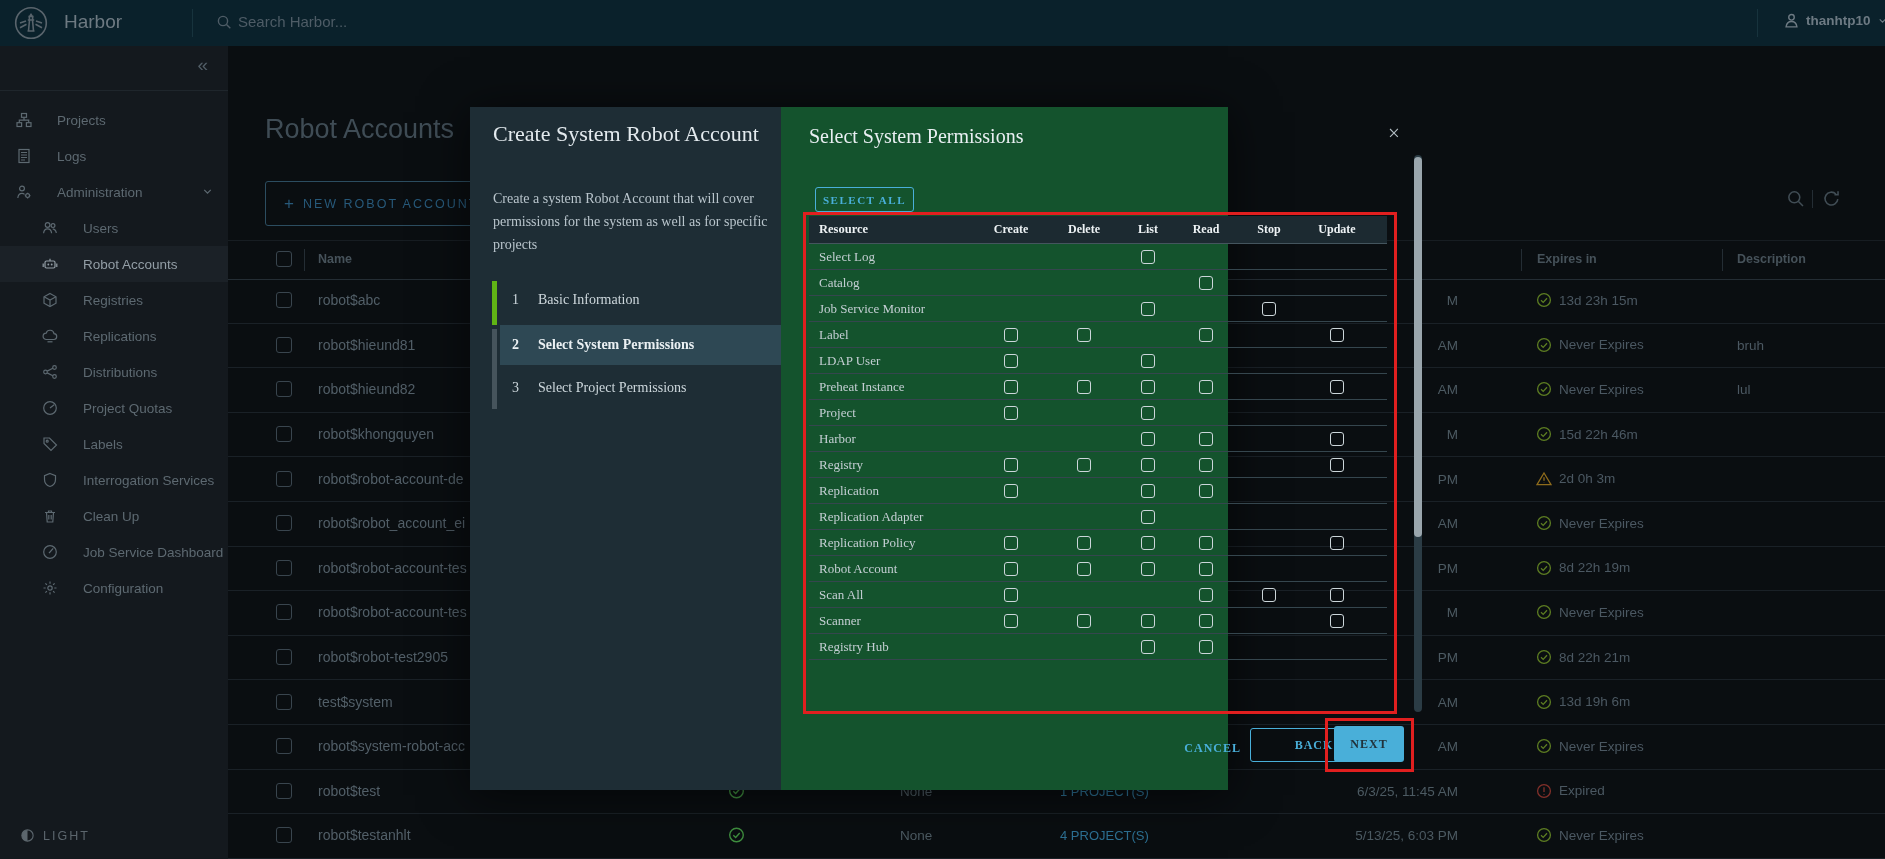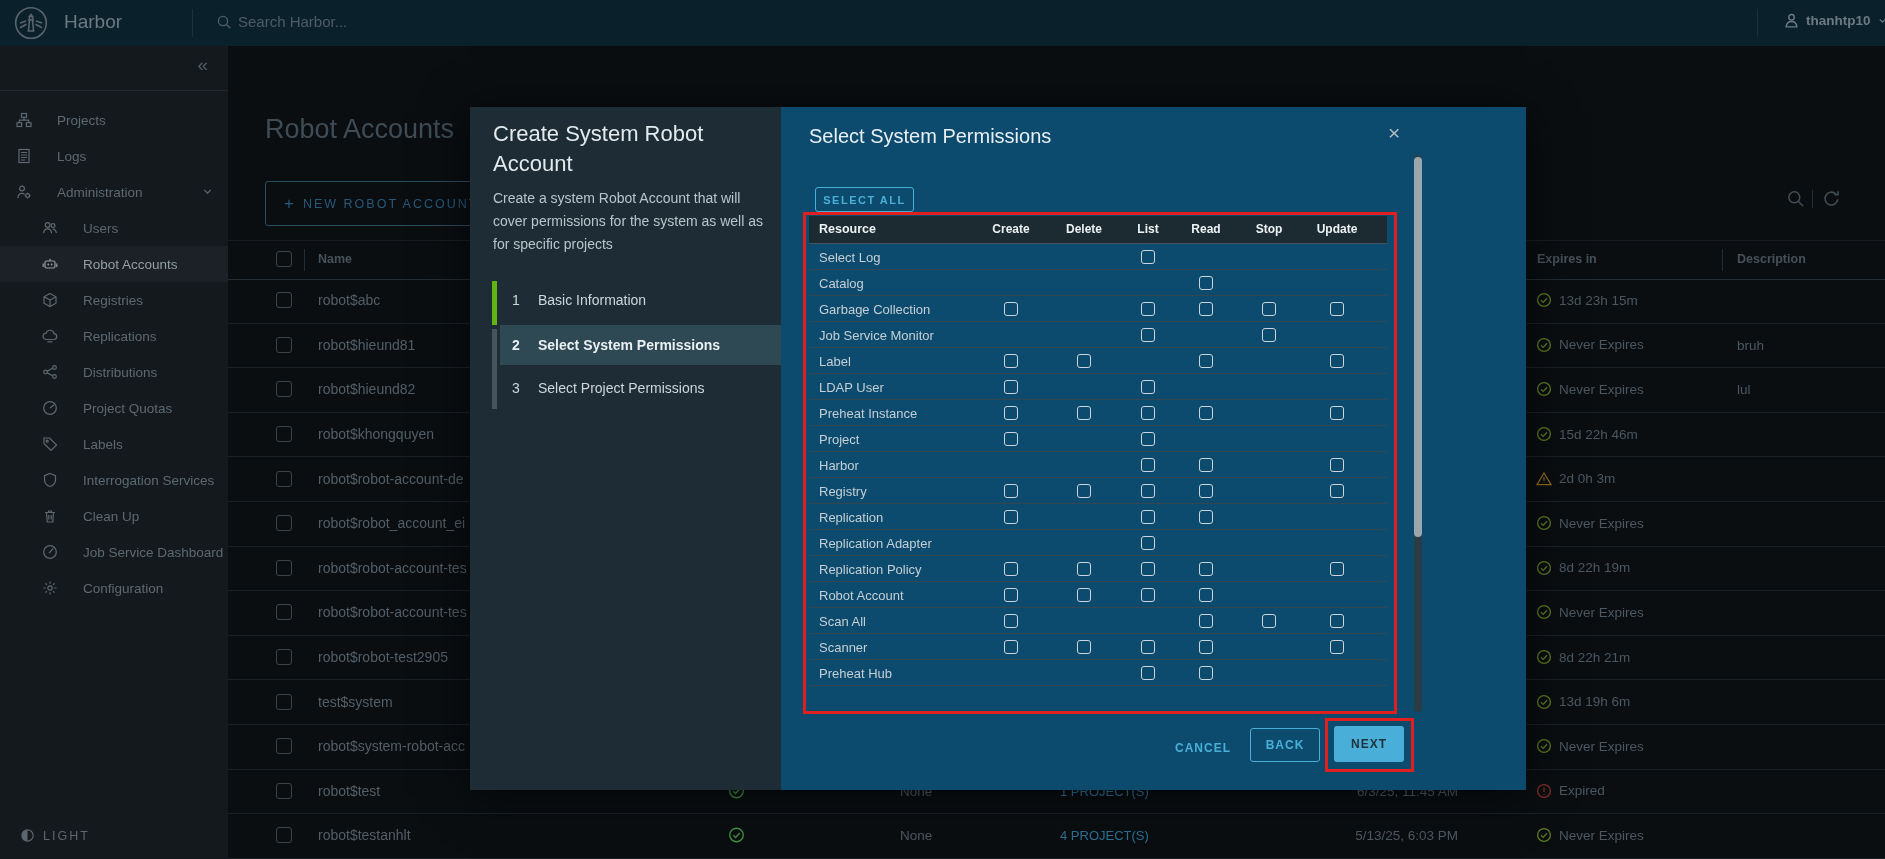--- a/index.html
+++ b/index.html
@@ -45,21 +45,21 @@
   .bperm{left:672px;font-size:13.5px;color:#4c5a62;}
   .bproj{left:832px;font-size:13px;color:#2d7194;cursor:pointer;}
   .bcreated{left:1040px;width:190px;text-align:right;font-size:13.5px;color:#4c5a62;white-space:nowrap;}
   .bexp{left:1308px;display:flex;align-items:center;gap:7px;font-size:13.5px;color:#4b5862;white-space:nowrap;}
   .bexp .beic{width:16px;height:16px;flex:none;}
   .bexp.ok .beic{color:#5d7d22;}
   .bexp.warning .beic{color:#8f6c1c;}
   .bexp.expired .beic{color:#83302a;}
   .bdesc{left:1509px;font-size:13.5px;color:#4b5862;}
   
-  .modal{position:absolute;left:470px;top:107px;width:1056px;height:683px;background:#0c4a6e;box-shadow:0 5px 45px rgba(0,0,0,.6);}
+  .modal{position:absolute;left:470px;top:107px;width:758px;height:683px;background:#14532d;box-shadow:0 5px 45px rgba(0,0,0,.6);font-family:Liberation Serif, serif;}
   .mleft{position:absolute;left:0;top:0;width:311px;height:100%;background:#1e2d35;}
   .mtitle{position:absolute;left:23px;top:12px;width:272px;font-size:22px;line-height:30px;color:#e3eaee;font-weight:400;}
   .mdesc{position:absolute;left:23px;top:80px;width:278px;font-size:14px;line-height:23px;color:#b9c5cc;}
   .barg{position:absolute;left:22px;top:174px;width:5px;height:44px;}
   .bars{position:absolute;left:22px;top:222px;width:5px;height:80px;background:#46545c;}
   #steps .step{position:absolute;left:30px;width:281px;height:38px;display:flex;align-items:center;color:#cdd7dc;font-size:14px;cursor:pointer;}
   #steps .snum{margin-left:12px;width:14px;}
   #steps .slbl{margin-left:12px;white-space:nowrap;}
   #steps .step.s0{top:174px;}
   #steps .step.s1{top:218px;height:40px;background:#2e4854;font-weight:700;color:#eaf0f3;}
@@ -73,23 +73,23 @@
   .rb-next{left:855px;top:611px;width:89px;height:54px;}
   .ptable{position:absolute;left:339px;top:109px;width:578px;height:494px;overflow:hidden;}
   .pheader{position:relative;height:27px;background:#1c2a31;border-bottom:1px solid #44555e;}
   .pheader .phl{position:absolute;left:10px;top:6px;font-size:12.5px;font-weight:700;color:#edf2f4;}
   .pheader .phc{position:absolute;top:6px;width:60px;text-align:center;font-size:12px;font-weight:700;color:#edf2f4;}
   .prow{position:relative;height:25px;border-bottom:1px solid #35464e;}
   .prow .pres{position:absolute;left:10px;top:50%;transform:translateY(-50%);font-size:13px;color:#c5cfd4;white-space:nowrap;}
   .mcb{width:14px;height:14px;border:1px solid #ccd6da;top:50%;transform:translateY(-50%);cursor:pointer;}
   .strack{position:absolute;left:944px;top:48px;width:8px;height:557px;background:#2b3c45;border-radius:4px;}
   .sthumb{position:absolute;left:944px;top:50px;width:8px;height:380px;background:#9aa6ad;border-radius:4px;cursor:grab;}
-  .mcancel{position:absolute;left:695px;top:634px;width:76px;text-align:center;color:#49afd9;font-size:12px;font-weight:700;letter-spacing:1px;cursor:pointer;}
+  .mcancel{position:absolute;left:695px;top:634px;width:76px;text-align:right;color:#49afd9;font-size:12px;font-weight:700;letter-spacing:1px;cursor:pointer;}
   .mback{position:absolute;left:780px;top:621px;width:68px;height:32px;border:1px solid #49afd9;border-radius:3px;color:#49afd9;
-         font-size:12px;font-weight:700;letter-spacing:1px;display:flex;align-items:center;justify-content:center;cursor:pointer;}
+         font-size:12px;font-weight:700;letter-spacing:1px;display:flex;align-items:center;justify-content:center;cursor:pointer;padding-left:29px;}
   .mnext{position:absolute;left:864px;top:619px;width:70px;height:36px;background:#49afd9;border-radius:3px;color:#21323b;
          font-size:12px;font-weight:700;letter-spacing:1px;display:flex;align-items:center;justify-content:center;cursor:pointer;}
 </style>
 </head>
 <body>
 
 <div class="stage">
 
   <header class="topbar">
     <span class="logo">
@@ -553,113 +553,105 @@
       <div id="pbody">
           <div class="prow">
             <span class="pres">Select Log</span>
             <span class="cb mcb" style="left:332px"></span>
           </div>
           <div class="prow">
             <span class="pres">Catalog</span>
             <span class="cb mcb" style="left:390px"></span>
           </div>
           <div class="prow">
-            <span class="pres">Garbage Collection</span>
-            <span class="cb mcb" style="left:195px"></span>
-            <span class="cb mcb" style="left:332px"></span>
+            <span class="pres">Job Service Monitor</span>
+            <span class="cb mcb" style="left:332px"></span>
+            <span class="cb mcb" style="left:453px"></span>
+          </div>
+          <div class="prow">
+            <span class="pres">Label</span>
+            <span class="cb mcb" style="left:195px"></span>
+            <span class="cb mcb" style="left:268px"></span>
+            <span class="cb mcb" style="left:390px"></span>
+            <span class="cb mcb" style="left:521px"></span>
+          </div>
+          <div class="prow">
+            <span class="pres">LDAP User</span>
+            <span class="cb mcb" style="left:195px"></span>
+            <span class="cb mcb" style="left:332px"></span>
+          </div>
+          <div class="prow">
+            <span class="pres">Preheat Instance</span>
+            <span class="cb mcb" style="left:195px"></span>
+            <span class="cb mcb" style="left:268px"></span>
+            <span class="cb mcb" style="left:332px"></span>
+            <span class="cb mcb" style="left:390px"></span>
+            <span class="cb mcb" style="left:521px"></span>
+          </div>
+          <div class="prow">
+            <span class="pres">Project</span>
+            <span class="cb mcb" style="left:195px"></span>
+            <span class="cb mcb" style="left:332px"></span>
+          </div>
+          <div class="prow">
+            <span class="pres">Harbor</span>
+            <span class="cb mcb" style="left:332px"></span>
+            <span class="cb mcb" style="left:390px"></span>
+            <span class="cb mcb" style="left:521px"></span>
+          </div>
+          <div class="prow">
+            <span class="pres">Registry</span>
+            <span class="cb mcb" style="left:195px"></span>
+            <span class="cb mcb" style="left:268px"></span>
+            <span class="cb mcb" style="left:332px"></span>
+            <span class="cb mcb" style="left:390px"></span>
+            <span class="cb mcb" style="left:521px"></span>
+          </div>
+          <div class="prow">
+            <span class="pres">Replication</span>
+            <span class="cb mcb" style="left:195px"></span>
+            <span class="cb mcb" style="left:332px"></span>
+            <span class="cb mcb" style="left:390px"></span>
+          </div>
+          <div class="prow">
+            <span class="pres">Replication Adapter</span>
+            <span class="cb mcb" style="left:332px"></span>
+          </div>
+          <div class="prow">
+            <span class="pres">Replication Policy</span>
+            <span class="cb mcb" style="left:195px"></span>
+            <span class="cb mcb" style="left:268px"></span>
+            <span class="cb mcb" style="left:332px"></span>
+            <span class="cb mcb" style="left:390px"></span>
+            <span class="cb mcb" style="left:521px"></span>
+          </div>
+          <div class="prow">
+            <span class="pres">Robot Account</span>
+            <span class="cb mcb" style="left:195px"></span>
+            <span class="cb mcb" style="left:268px"></span>
+            <span class="cb mcb" style="left:332px"></span>
+            <span class="cb mcb" style="left:390px"></span>
+          </div>
+          <div class="prow">
+            <span class="pres">Scan All</span>
+            <span class="cb mcb" style="left:195px"></span>
             <span class="cb mcb" style="left:390px"></span>
             <span class="cb mcb" style="left:453px"></span>
             <span class="cb mcb" style="left:521px"></span>
           </div>
           <div class="prow">
-            <span class="pres">Job Service Monitor</span>
-            <span class="cb mcb" style="left:332px"></span>
-            <span class="cb mcb" style="left:453px"></span>
-          </div>
-          <div class="prow">
-            <span class="pres">Label</span>
+            <span class="pres">Scanner</span>
             <span class="cb mcb" style="left:195px"></span>
             <span class="cb mcb" style="left:268px"></span>
+            <span class="cb mcb" style="left:332px"></span>
             <span class="cb mcb" style="left:390px"></span>
             <span class="cb mcb" style="left:521px"></span>
           </div>
           <div class="prow">
-            <span class="pres">LDAP User</span>
-            <span class="cb mcb" style="left:195px"></span>
-            <span class="cb mcb" style="left:332px"></span>
-          </div>
-          <div class="prow">
-            <span class="pres">Preheat Instance</span>
-            <span class="cb mcb" style="left:195px"></span>
-            <span class="cb mcb" style="left:268px"></span>
-            <span class="cb mcb" style="left:332px"></span>
-            <span class="cb mcb" style="left:390px"></span>
-            <span class="cb mcb" style="left:521px"></span>
-          </div>
-          <div class="prow">
-            <span class="pres">Project</span>
-            <span class="cb mcb" style="left:195px"></span>
-            <span class="cb mcb" style="left:332px"></span>
-          </div>
-          <div class="prow">
-            <span class="pres">Harbor</span>
-            <span class="cb mcb" style="left:332px"></span>
-            <span class="cb mcb" style="left:390px"></span>
-            <span class="cb mcb" style="left:521px"></span>
-          </div>
-          <div class="prow">
-            <span class="pres">Registry</span>
-            <span class="cb mcb" style="left:195px"></span>
-            <span class="cb mcb" style="left:268px"></span>
-            <span class="cb mcb" style="left:332px"></span>
-            <span class="cb mcb" style="left:390px"></span>
-            <span class="cb mcb" style="left:521px"></span>
-          </div>
-          <div class="prow">
-            <span class="pres">Replication</span>
-            <span class="cb mcb" style="left:195px"></span>
-            <span class="cb mcb" style="left:332px"></span>
-            <span class="cb mcb" style="left:390px"></span>
-          </div>
-          <div class="prow">
-            <span class="pres">Replication Adapter</span>
-            <span class="cb mcb" style="left:332px"></span>
-          </div>
-          <div class="prow">
-            <span class="pres">Replication Policy</span>
-            <span class="cb mcb" style="left:195px"></span>
-            <span class="cb mcb" style="left:268px"></span>
-            <span class="cb mcb" style="left:332px"></span>
-            <span class="cb mcb" style="left:390px"></span>
-            <span class="cb mcb" style="left:521px"></span>
-          </div>
-          <div class="prow">
-            <span class="pres">Robot Account</span>
-            <span class="cb mcb" style="left:195px"></span>
-            <span class="cb mcb" style="left:268px"></span>
-            <span class="cb mcb" style="left:332px"></span>
-            <span class="cb mcb" style="left:390px"></span>
-          </div>
-          <div class="prow">
-            <span class="pres">Scan All</span>
-            <span class="cb mcb" style="left:195px"></span>
-            <span class="cb mcb" style="left:390px"></span>
-            <span class="cb mcb" style="left:453px"></span>
-            <span class="cb mcb" style="left:521px"></span>
-          </div>
-          <div class="prow">
-            <span class="pres">Scanner</span>
-            <span class="cb mcb" style="left:195px"></span>
-            <span class="cb mcb" style="left:268px"></span>
-            <span class="cb mcb" style="left:332px"></span>
-            <span class="cb mcb" style="left:390px"></span>
-            <span class="cb mcb" style="left:521px"></span>
-          </div>
-          <div class="prow">
-            <span class="pres">Preheat Hub</span>
+            <span class="pres">Registry Hub</span>
             <span class="cb mcb" style="left:332px"></span>
             <span class="cb mcb" style="left:390px"></span>
           </div>
         </div>
     </div>
     <div class="redbox rb-table" style="border-color: rgb(225, 31, 31);"></div>
 
     <div class="strack"></div>
     <div class="sthumb"></div>
 

